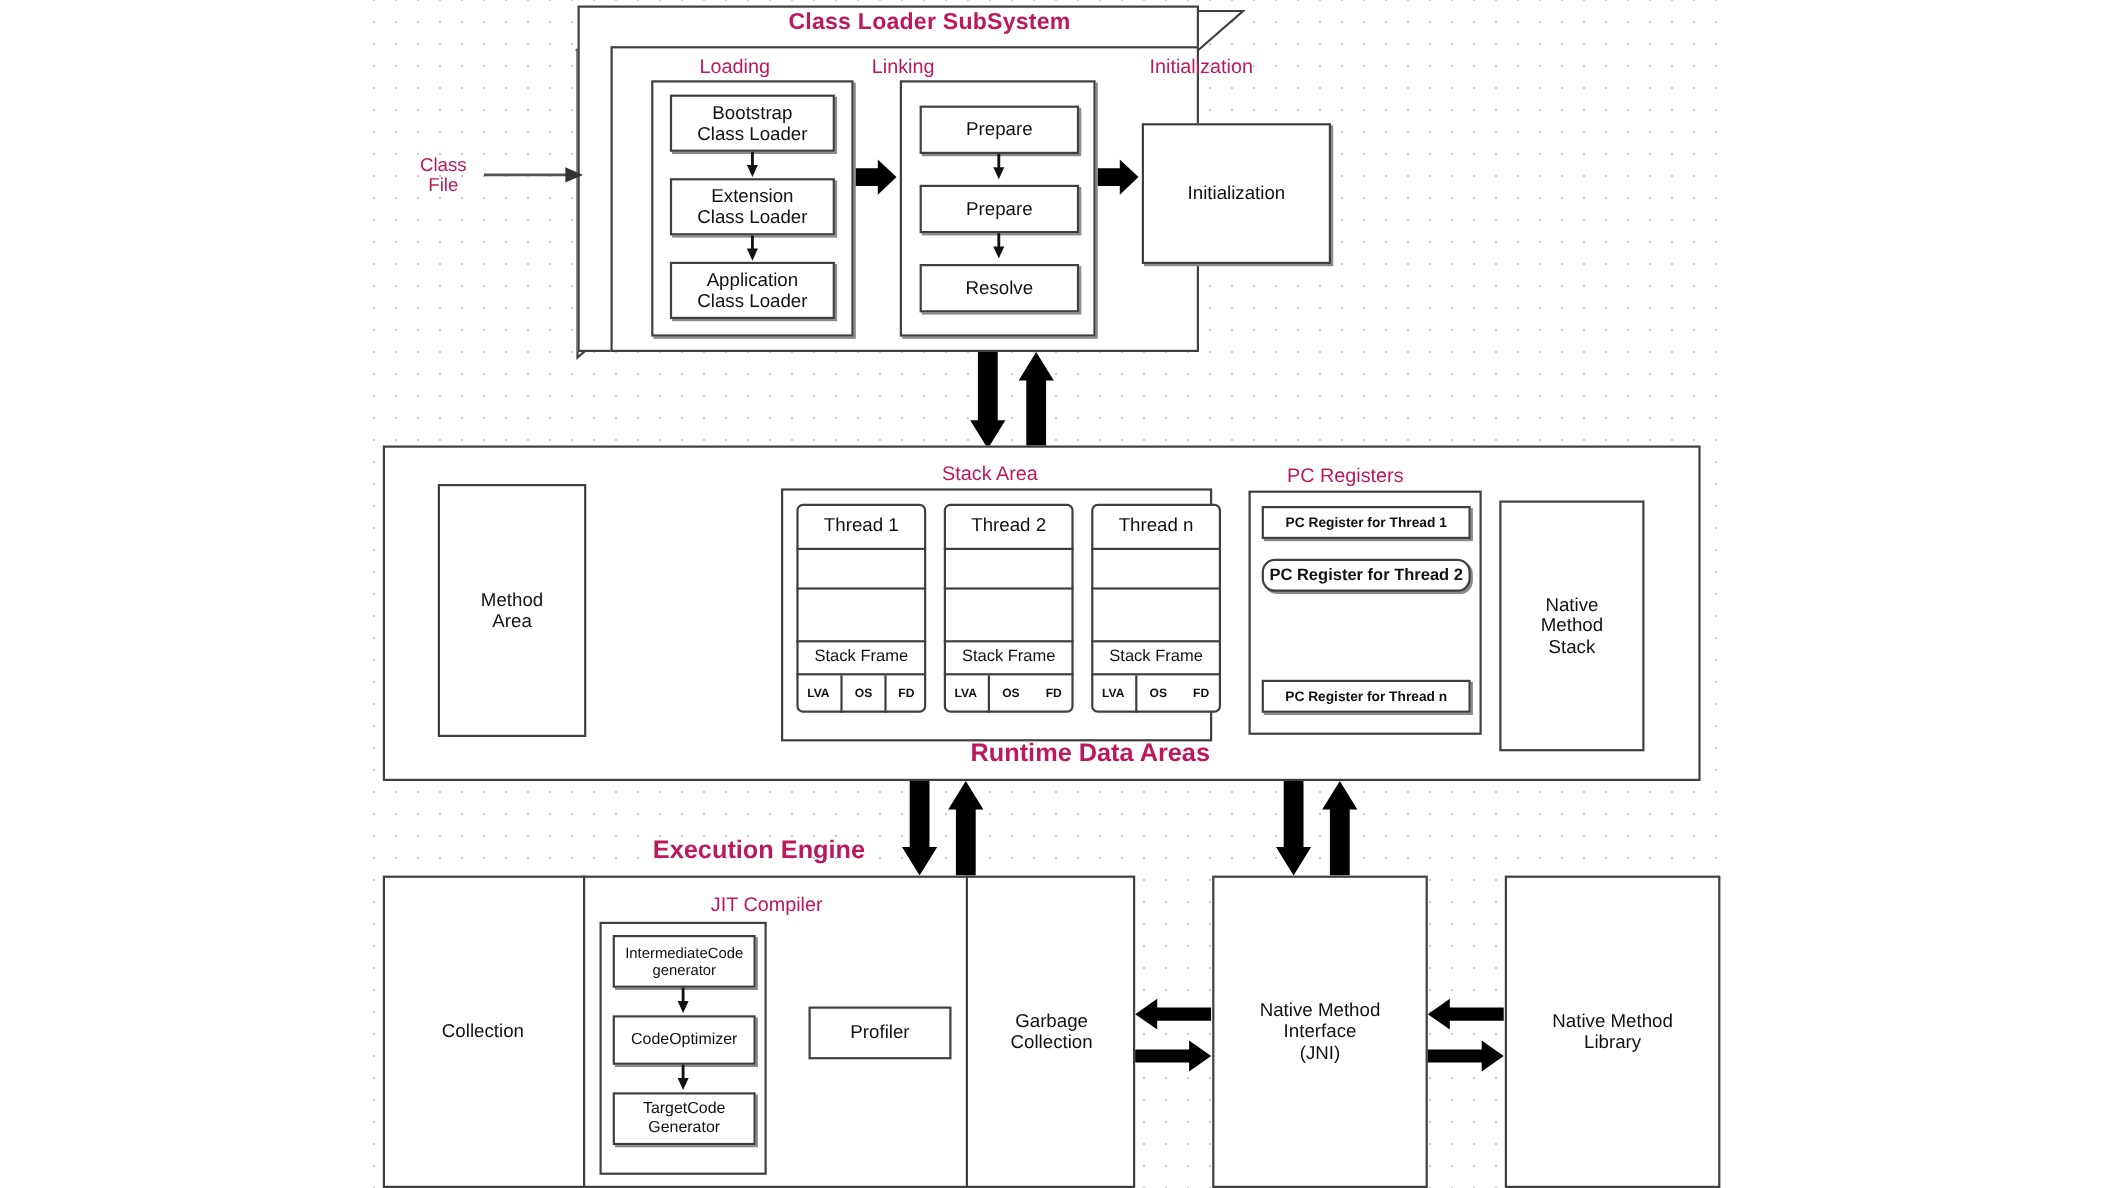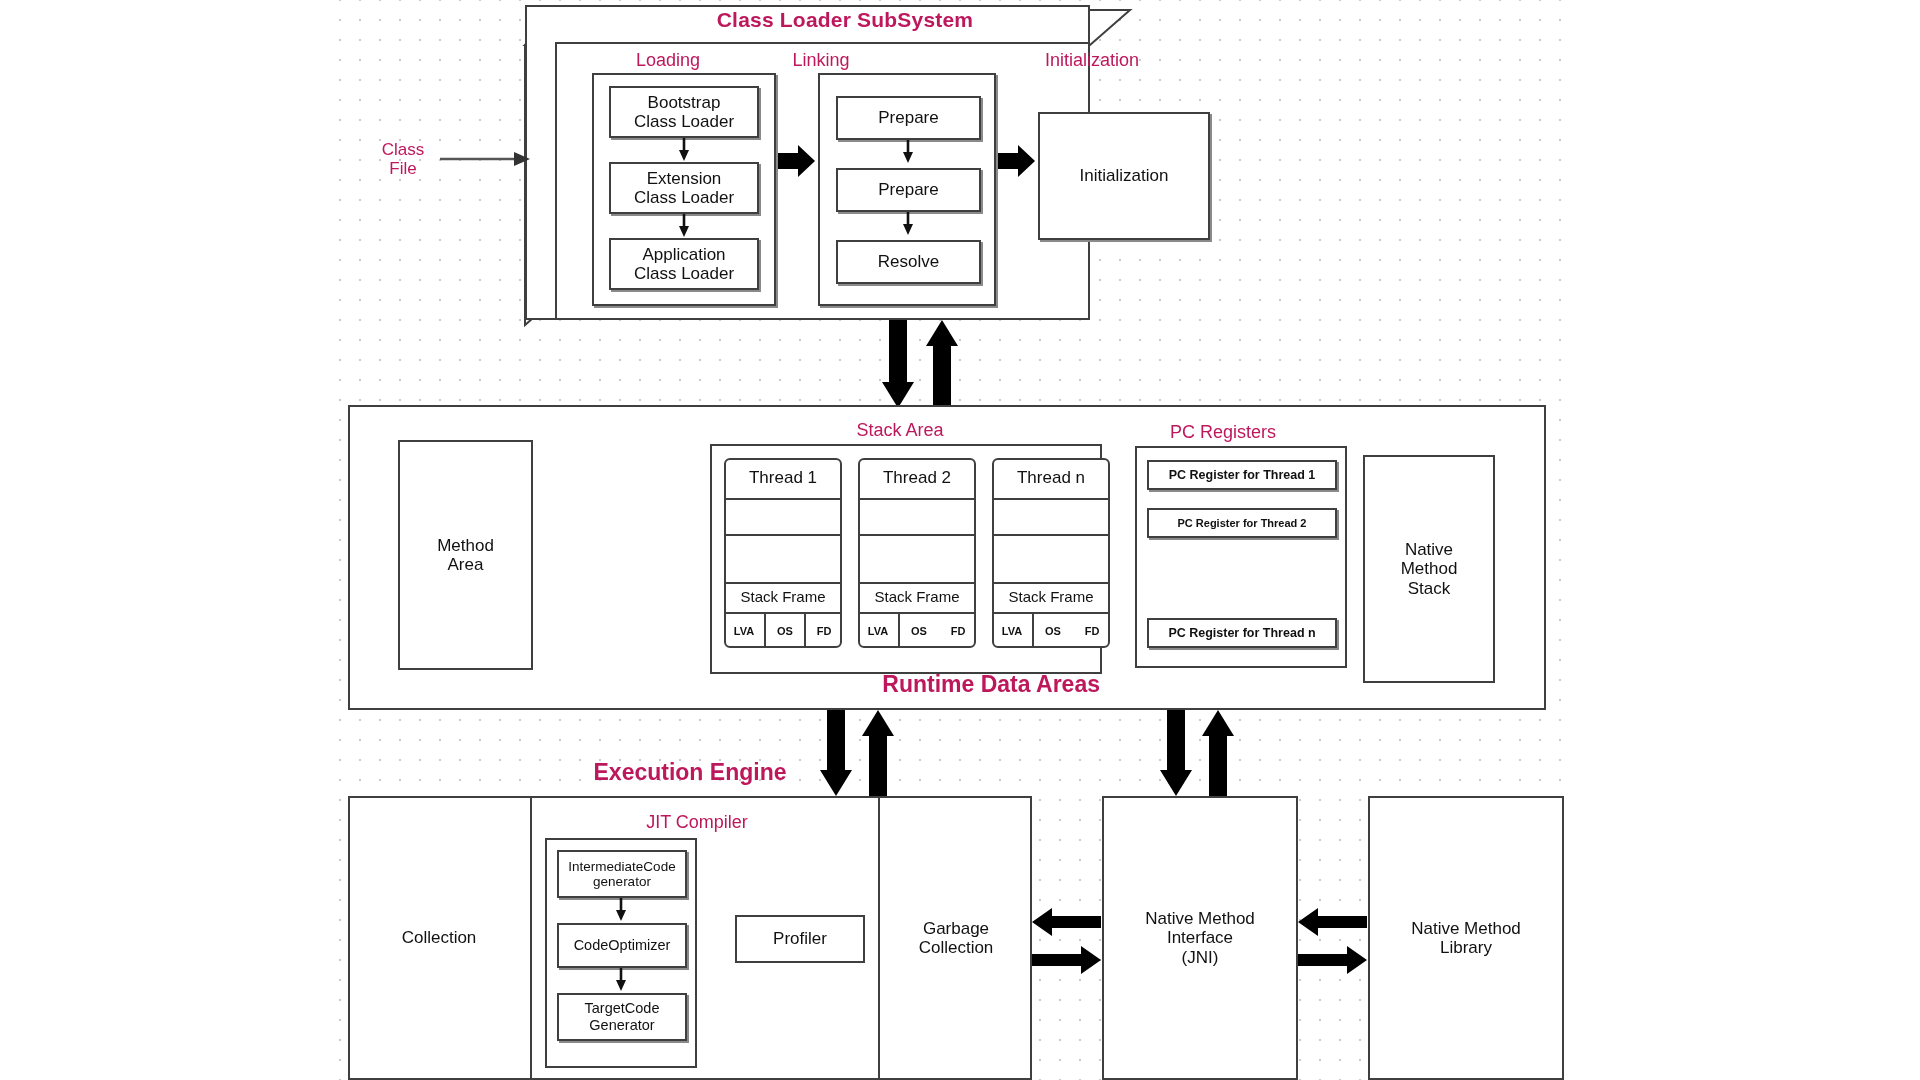--- a/index.html
+++ b/index.html
@@ -177,21 +177,21 @@
   <div class="ctr small" style="left:992px; top:582px; width:118px; height:30px; font-size:15px;">Stack Frame</div>
   <div class="arr" style="left:992px; top:612px; width:118px; height:2px; background:#3f3f3f;"></div>
   <div class="ctr tiny" style="left:992px; top:614px; width:40px; height:34px;">LVA</div>
   <div class="arr" style="left:1032px; top:614px; width:2px; height:34px; background:#3f3f3f;"></div>
   <div class="ctr tiny" style="left:1034px; top:614px; width:38px; height:34px;">OS</div>
   <div class="ctr tiny" style="left:1074px; top:614px; width:36px; height:34px;">FD</div>
 
   <div class="lbl sec-title" style="left:1118px; top:422px; width:210px; text-align:center;">PC Registers</div>
   <div class="box" style="left:1135px; top:446px; width:212px; height:222px; box-shadow:none;"></div>
   <div class="box ctr tiny" style="left:1147px; top:460px; width:190px; height:30px; font-size:12.5px;">PC Register for Thread 1</div>
-  <div class="box ctr tiny" style="left:1147px; top:508px; width:190px; height:30px; font-size:11px;">PC Register for Thread 2</div>
+  <div class="box ctr tiny" style="left:1147px; top:508px; width:190px; height:30px; font-size:15px;border-radius:12px;">PC Register for Thread 2</div>
   <div class="box ctr tiny" style="left:1147px; top:618px; width:190px; height:30px; font-size:12.5px;">PC Register for Thread n</div>
 
   <div class="box ctr node-t" style="left:1363px; top:455px; width:132px; height:228px; box-shadow:none;">Native
 Method
 Stack</div>
 
   <svg class="arr" style="left:820px; top:710px;" width="34" height="88">
     <polygon points="7,0 25,0 25,60 32,60 16,86 0,60 7,60" fill="#000"></polygon>
   </svg>
   <svg class="arr" style="left:862px; top:710px;" width="34" height="88">

